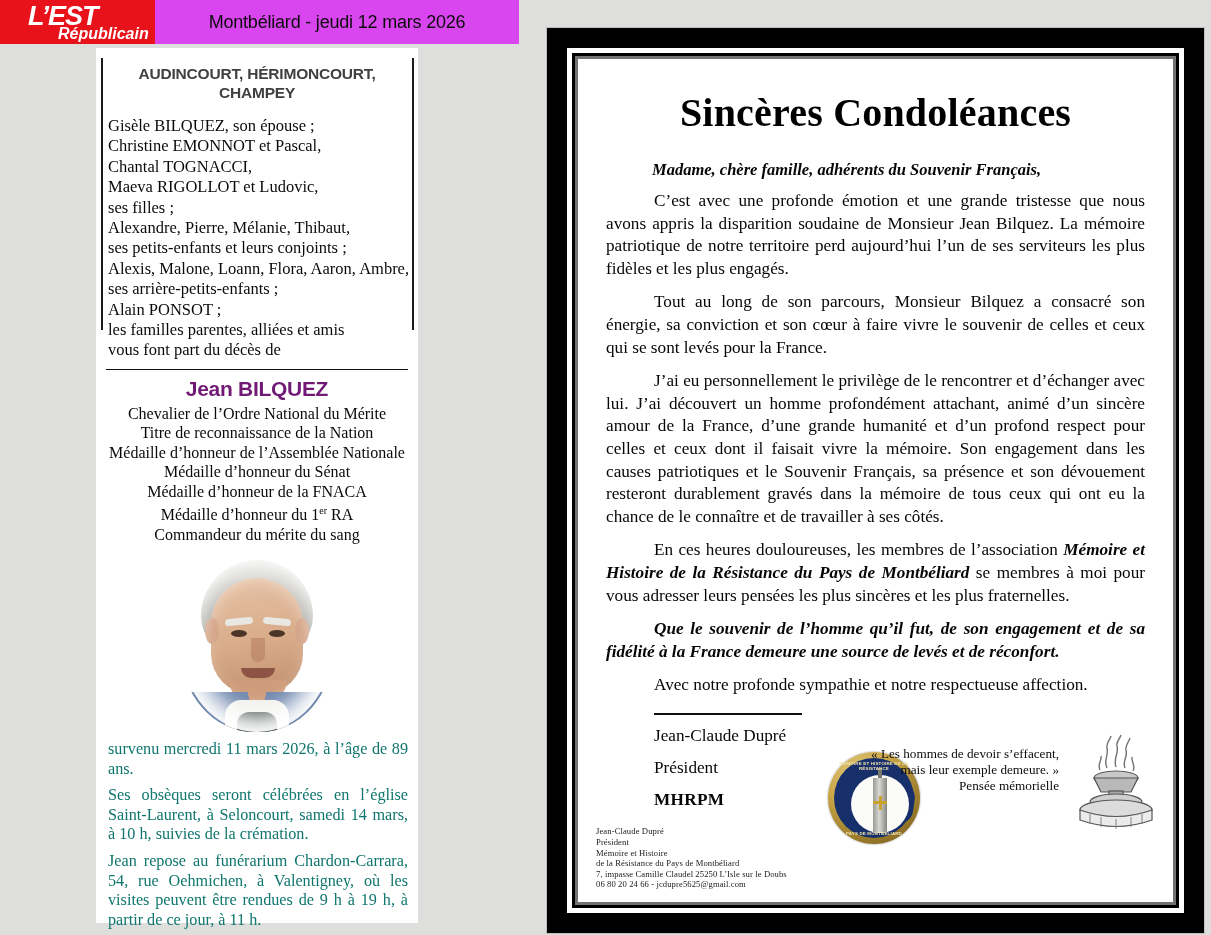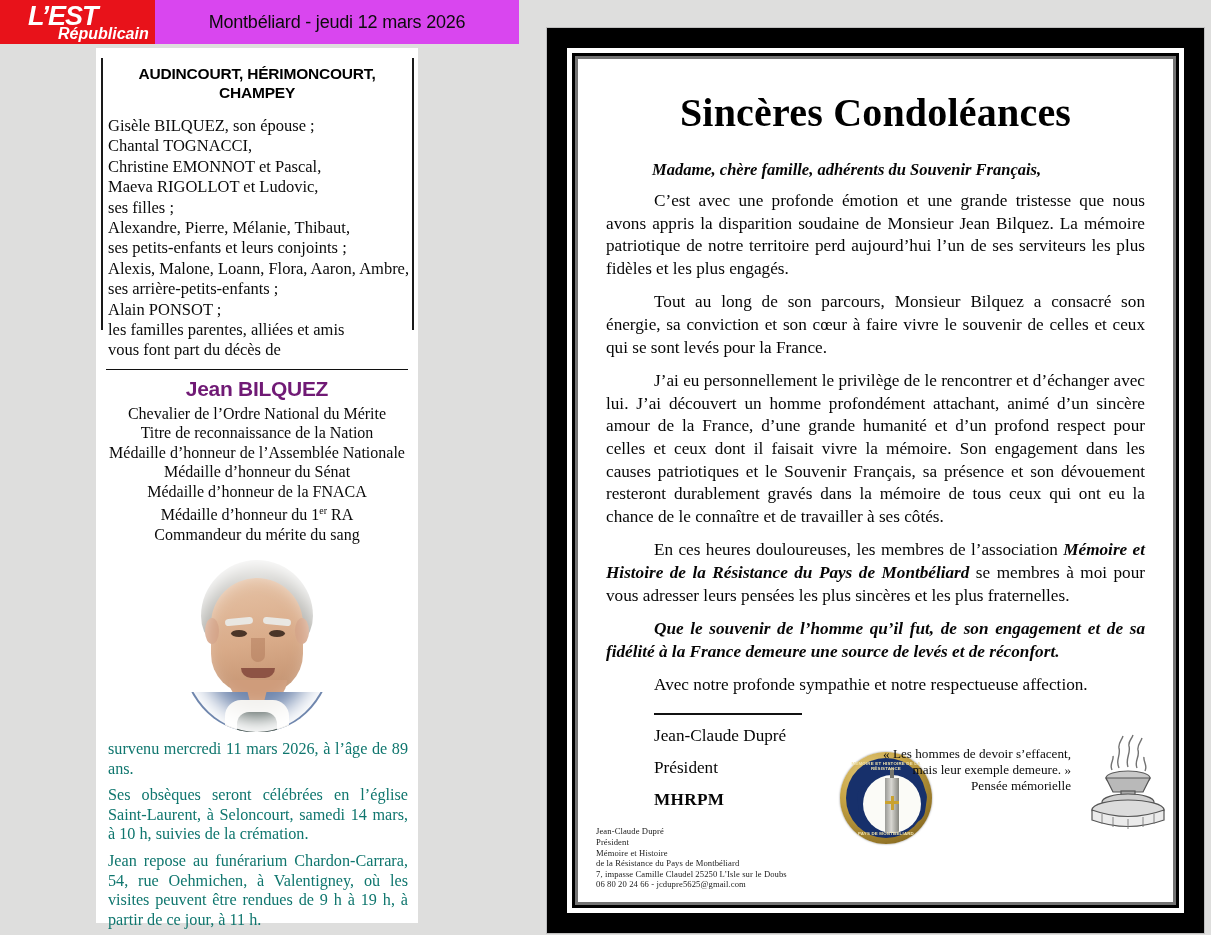--- a/index.html
+++ b/index.html
@@ -104,21 +104,21 @@
     left: 96px; top: 48px;
     width: 322px;
     padding: 0;
   }
   .obit-town {
     text-align: center;
     font-family: "Liberation Sans", sans-serif;
     font-weight: bold;
     font-size: 15.5px;
     line-height: 19px;
-    color: #000000;
+    color: #404040;
     margin: 16px 14px 0 14px;
     letter-spacing: -0.2px;
   }
   .obit-family {
     margin: 14px 0 0 12px;
     font-size: 16.5px;
     line-height: 20.4px;
     color: #0a0a0a;
   }
   .obit-family div { white-space: nowrap; }
@@ -283,21 +283,21 @@
   .sig-line {
     font-size: 17.2px;
     line-height: 22px;
     margin: 10px 0 0 48px;
   }
   .sig-line.bold { font-weight: bold; letter-spacing: 0.3px; }
 
   
   #mark-row {
     position: absolute;
-    left: 16px; bottom: 52px;
+    left: 4px; bottom: 52px;
     width: 100%;
     height: 120px;
   }
   #emblem {
     position: absolute;
     left: 246px; bottom: 6px;
     width: 92px; height: 92px;
     border-radius: 50%;
     background: radial-gradient(circle at 34% 26%, #e4cc83 0%, #c9a646 38%, #8d6f24 78%, #6b5318 100%);
     box-shadow: 0 0 2px rgba(0,0,0,.5);
@@ -391,22 +391,22 @@
     <div id="obit-sheet"></div>
     <div id="obit-rule-left"></div>
     <div id="obit-rule-right"></div>
 
     <div id="obit-inner">
 
       <div class="obit-town">AUDINCOURT, HÉRIMONCOURT, CHAMPEY</div>
 
       <div class="obit-family" id="family-list">
           <div>Gisèle BILQUEZ, son épouse ;</div>
+          <div>Christine EMONNOT et Pascal,</div>
           <div>Chantal TOGNACCI,</div>
-          <div>Christine EMONNOT et Pascal,</div>
           <div>Maeva RIGOLLOT et Ludovic,</div>
           <div>ses filles ;</div>
           <div>Alexandre, Pierre, Mélanie, Thibaut,</div>
           <div>ses petits-enfants et leurs conjoints ;</div>
           <div>Alexis, Malone, Loann, Flora, Aaron, Ambre,</div>
           <div>ses arrière-petits-enfants ;</div>
           <div>Alain PONSOT ;</div>
           <div>les familles parentes, alliées et amis</div>
           <div>vous font part du décès de</div>
         </div>

